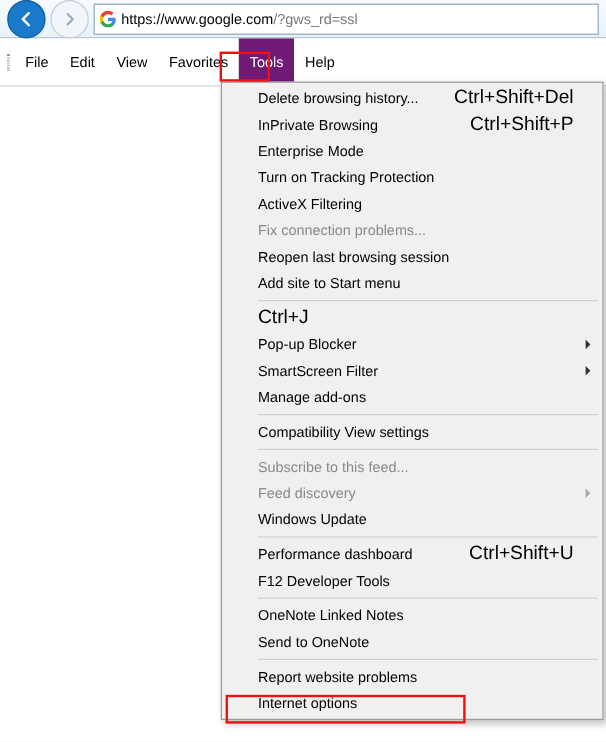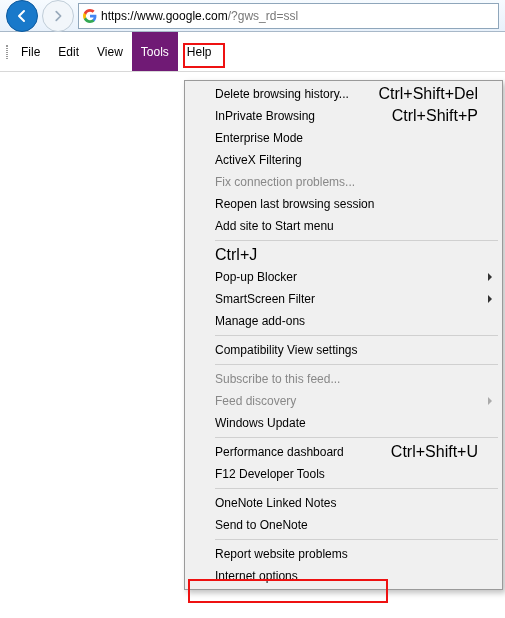--- a/index.html
+++ b/index.html
@@ -90,21 +90,21 @@
     cursor: default;
     color: #000;
   }
   .menu-item.active {
     background: #701a75;
     color: #fff;
   }
   .dropdown {
     position: absolute;
     left: 184px;
-    top: 80px;
+    top: 68px;
     width: 319px;
     background: #f0f0f0;
     border: 1px solid #9a9a9a;
     box-shadow: 3px 3px 6px rgba(0,0,0,0.25);
     padding: 2px;
   }
   .dd-item {
     display: flex;
     align-items: center;
     height: 22px;
@@ -168,36 +168,40 @@
 </div>
 
 <div class="menu-bar">
   <div class="menu-handle">
       <span></span>
     </div>
   <div id="menubar-items" style="display: flex;">
       <div class="menu-item">File</div>
       <div class="menu-item">Edit</div>
       <div class="menu-item">View</div>
+      <div class="menu-item">Favorites</div>
       <div class="menu-item active">Tools</div>
       <div class="menu-item">Help</div>
     </div>
 </div>
 
 <div class="dropdown" id="dropdown">
     <div class="dd-item">
       <span class="dd-label">Delete browsing history...</span>
       <span class="dd-shortcut">Ctrl+Shift+Del</span>
     </div>
     <div class="dd-item">
       <span class="dd-label">InPrivate Browsing</span>
       <span class="dd-shortcut">Ctrl+Shift+P</span>
     </div>
     <div class="dd-item">
       <span class="dd-label">Enterprise Mode</span>
+    </div>
+    <div class="dd-item">
+      <span class="dd-label">Turn on Tracking Protection</span>
     </div>
     <div class="dd-item">
       <span class="dd-label">ActiveX Filtering</span>
     </div>
     <div class="dd-item disabled">
       <span class="dd-label">Fix connection problems...</span>
     </div>
     <div class="dd-item">
       <span class="dd-label">Reopen last browsing session</span>
     </div>

